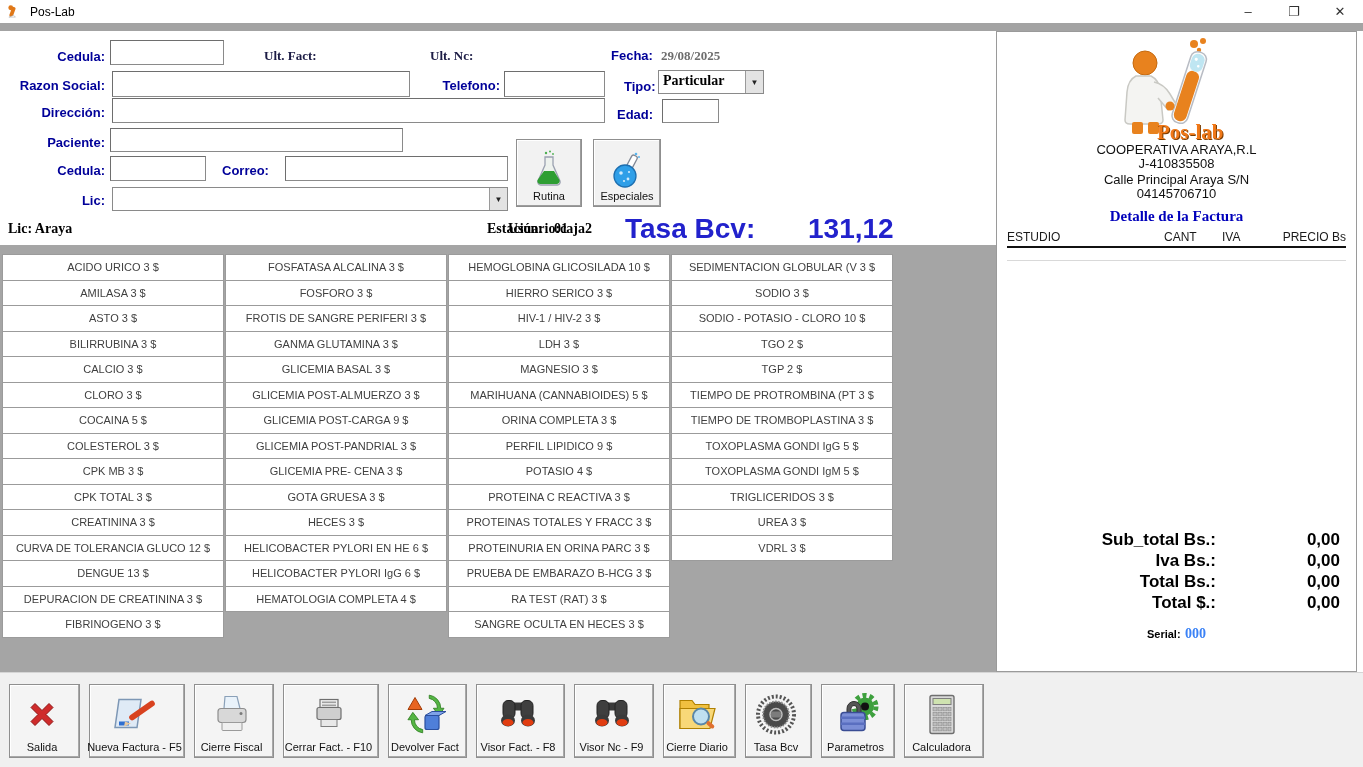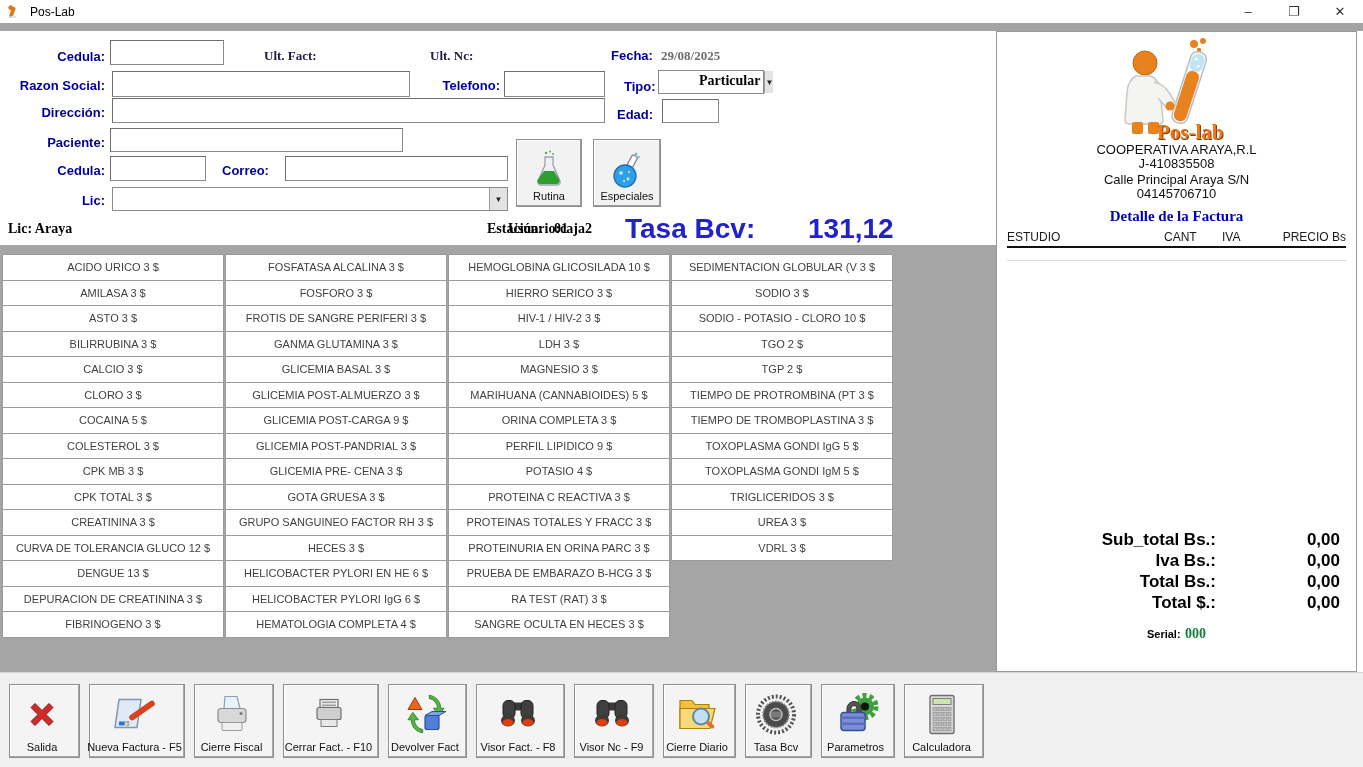--- a/index.html
+++ b/index.html
@@ -19,21 +19,21 @@
 
   
   #form-area { left:0; top:31px; width:987px; height:214px; background:#fff; }
   .nlabel { position:absolute; color:#000099; font-weight:bold; font-size:13px; text-align:right; }
   .slabel { position:absolute; color:#1d1d46; font-weight:bold; font-size:13px;
             font-family:"Liberation Serif", serif; }
   .blabel { position:absolute; color:#000; font-weight:bold; font-size:14px;
             font-family:"Liberation Serif", serif; }
   .tinput { position:absolute; background:#fff; border:1px solid #8a8a8a;
             border-top-color:#6e6e6e; border-left-color:#6e6e6e; font-size:13px; padding:0 4px; }
-  .combo { position:absolute; background:#fff; border:1px solid #8a8a8a; display:flex;padding-left:36px; }
+  .combo { position:absolute; background:#fff; border:1px solid #8a8a8a; display:flex; }
   .combo .val { flex:1; font-family:"Liberation Serif", serif; font-weight:bold; font-size:14px; padding:2px 4px; }
   .combo .arrow { width:18px; background:#e3e3e3; border-left:1px solid #9a9a9a;
                   display:flex; align-items:center; justify-content:center; font-size:8px; color:#222; }
   .bigbtn { position:absolute; background:#f2f2f2; border:1px solid #8f8f8f;
             box-shadow:inset -1px -1px 0 #9d9d9d, inset 1px 1px 0 #fff;
             display:flex; flex-direction:column; align-items:center; justify-content:flex-end;
             padding-bottom:4px; cursor:pointer; }
   .bigbtn .cap { font-size:11px; color:#111; }
   #tasa-line { position:absolute; color:#2222cc; font-weight:bold; font-size:28px; }
 
@@ -61,21 +61,21 @@
   #detail-head .h-cant { width:58px; }
   #detail-head .h-iva { width:52px; }
   #detail-head .h-pre { width:72px; text-align:right; }
   #head-rule { position:absolute; left:10px; top:214px; width:339px; height:2px; background:#111; }
   #head-rule2 { position:absolute; left:10px; top:228px; width:339px; height:1px; background:#d9d9d9; }
   .tot-row { position:absolute; left:0; width:100%; height:22px; }
   .tot-label { position:absolute; right:140px; font-weight:bold; font-size:17px; color:#000; }
   .tot-value { position:absolute; right:16px; font-weight:bold; font-size:17px; color:#000; }
   #serial-row { position:absolute; left:0; top:592px; width:100%; text-align:center; }
   #serial-label { font-weight:bold; font-size:11px; color:#000; }
-  #serial-value { font-family:"Liberation Serif", serif; font-weight:bold; font-size:14px; color:#15803d; }
+  #serial-value { font-family:"Liberation Serif", serif; font-weight:bold; font-size:14px; color:#3b82f6; }
 
   
   #toolbar { left:0; top:672px; width:1363px; height:95px; background:#f0f0f0;
              border-top:1px solid #d5d5d5; display:flex; align-items:flex-start; padding:11px 0 0 9px; gap:9px; }
   .tb-btn { height:74px; background:#f4f4f4; border:1px solid #8f8f8f;
             box-shadow:inset -1px -1px 0 #a8a8a8, inset 1px 1px 0 #fff;
             display:flex; flex-direction:column; align-items:center; justify-content:flex-end;
             padding:3px 6px 4px 1px; cursor:pointer; }
   .tb-btn .cap { font-size:11px; color:#111; white-space:nowrap; }
   .tb-btn svg { flex:1; }
@@ -193,21 +193,20 @@
           <div class="cell">FOSFATASA ALCALINA 3 $</div>
           <div class="cell">FOSFORO 3 $</div>
           <div class="cell">FROTIS DE SANGRE PERIFERI 3 $</div>
           <div class="cell">GANMA GLUTAMINA 3 $</div>
           <div class="cell">GLICEMIA BASAL 3 $</div>
           <div class="cell">GLICEMIA POST-ALMUERZO 3 $</div>
           <div class="cell">GLICEMIA POST-CARGA 9 $</div>
           <div class="cell">GLICEMIA POST-PANDRIAL 3 $</div>
           <div class="cell">GLICEMIA PRE- CENA 3 $</div>
           <div class="cell">GOTA GRUESA 3 $</div>
-          <div class="cell">GRUPO SANGUINEO FACTOR RH 3 $</div>
           <div class="cell">HECES 3 $</div>
           <div class="cell">HELICOBACTER PYLORI EN HE 6 $</div>
           <div class="cell">HELICOBACTER PYLORI IgG 6 $</div>
           <div class="cell">HEMATOLOGIA COMPLETA 4 $</div>
         </div>
       <div class="tcol">
           <div class="cell">HEMOGLOBINA GLICOSILADA 10 $</div>
           <div class="cell">HIERRO SERICO 3 $</div>
           <div class="cell">HIV-1 / HIV-2 3 $</div>
           <div class="cell">LDH 3 $</div>

